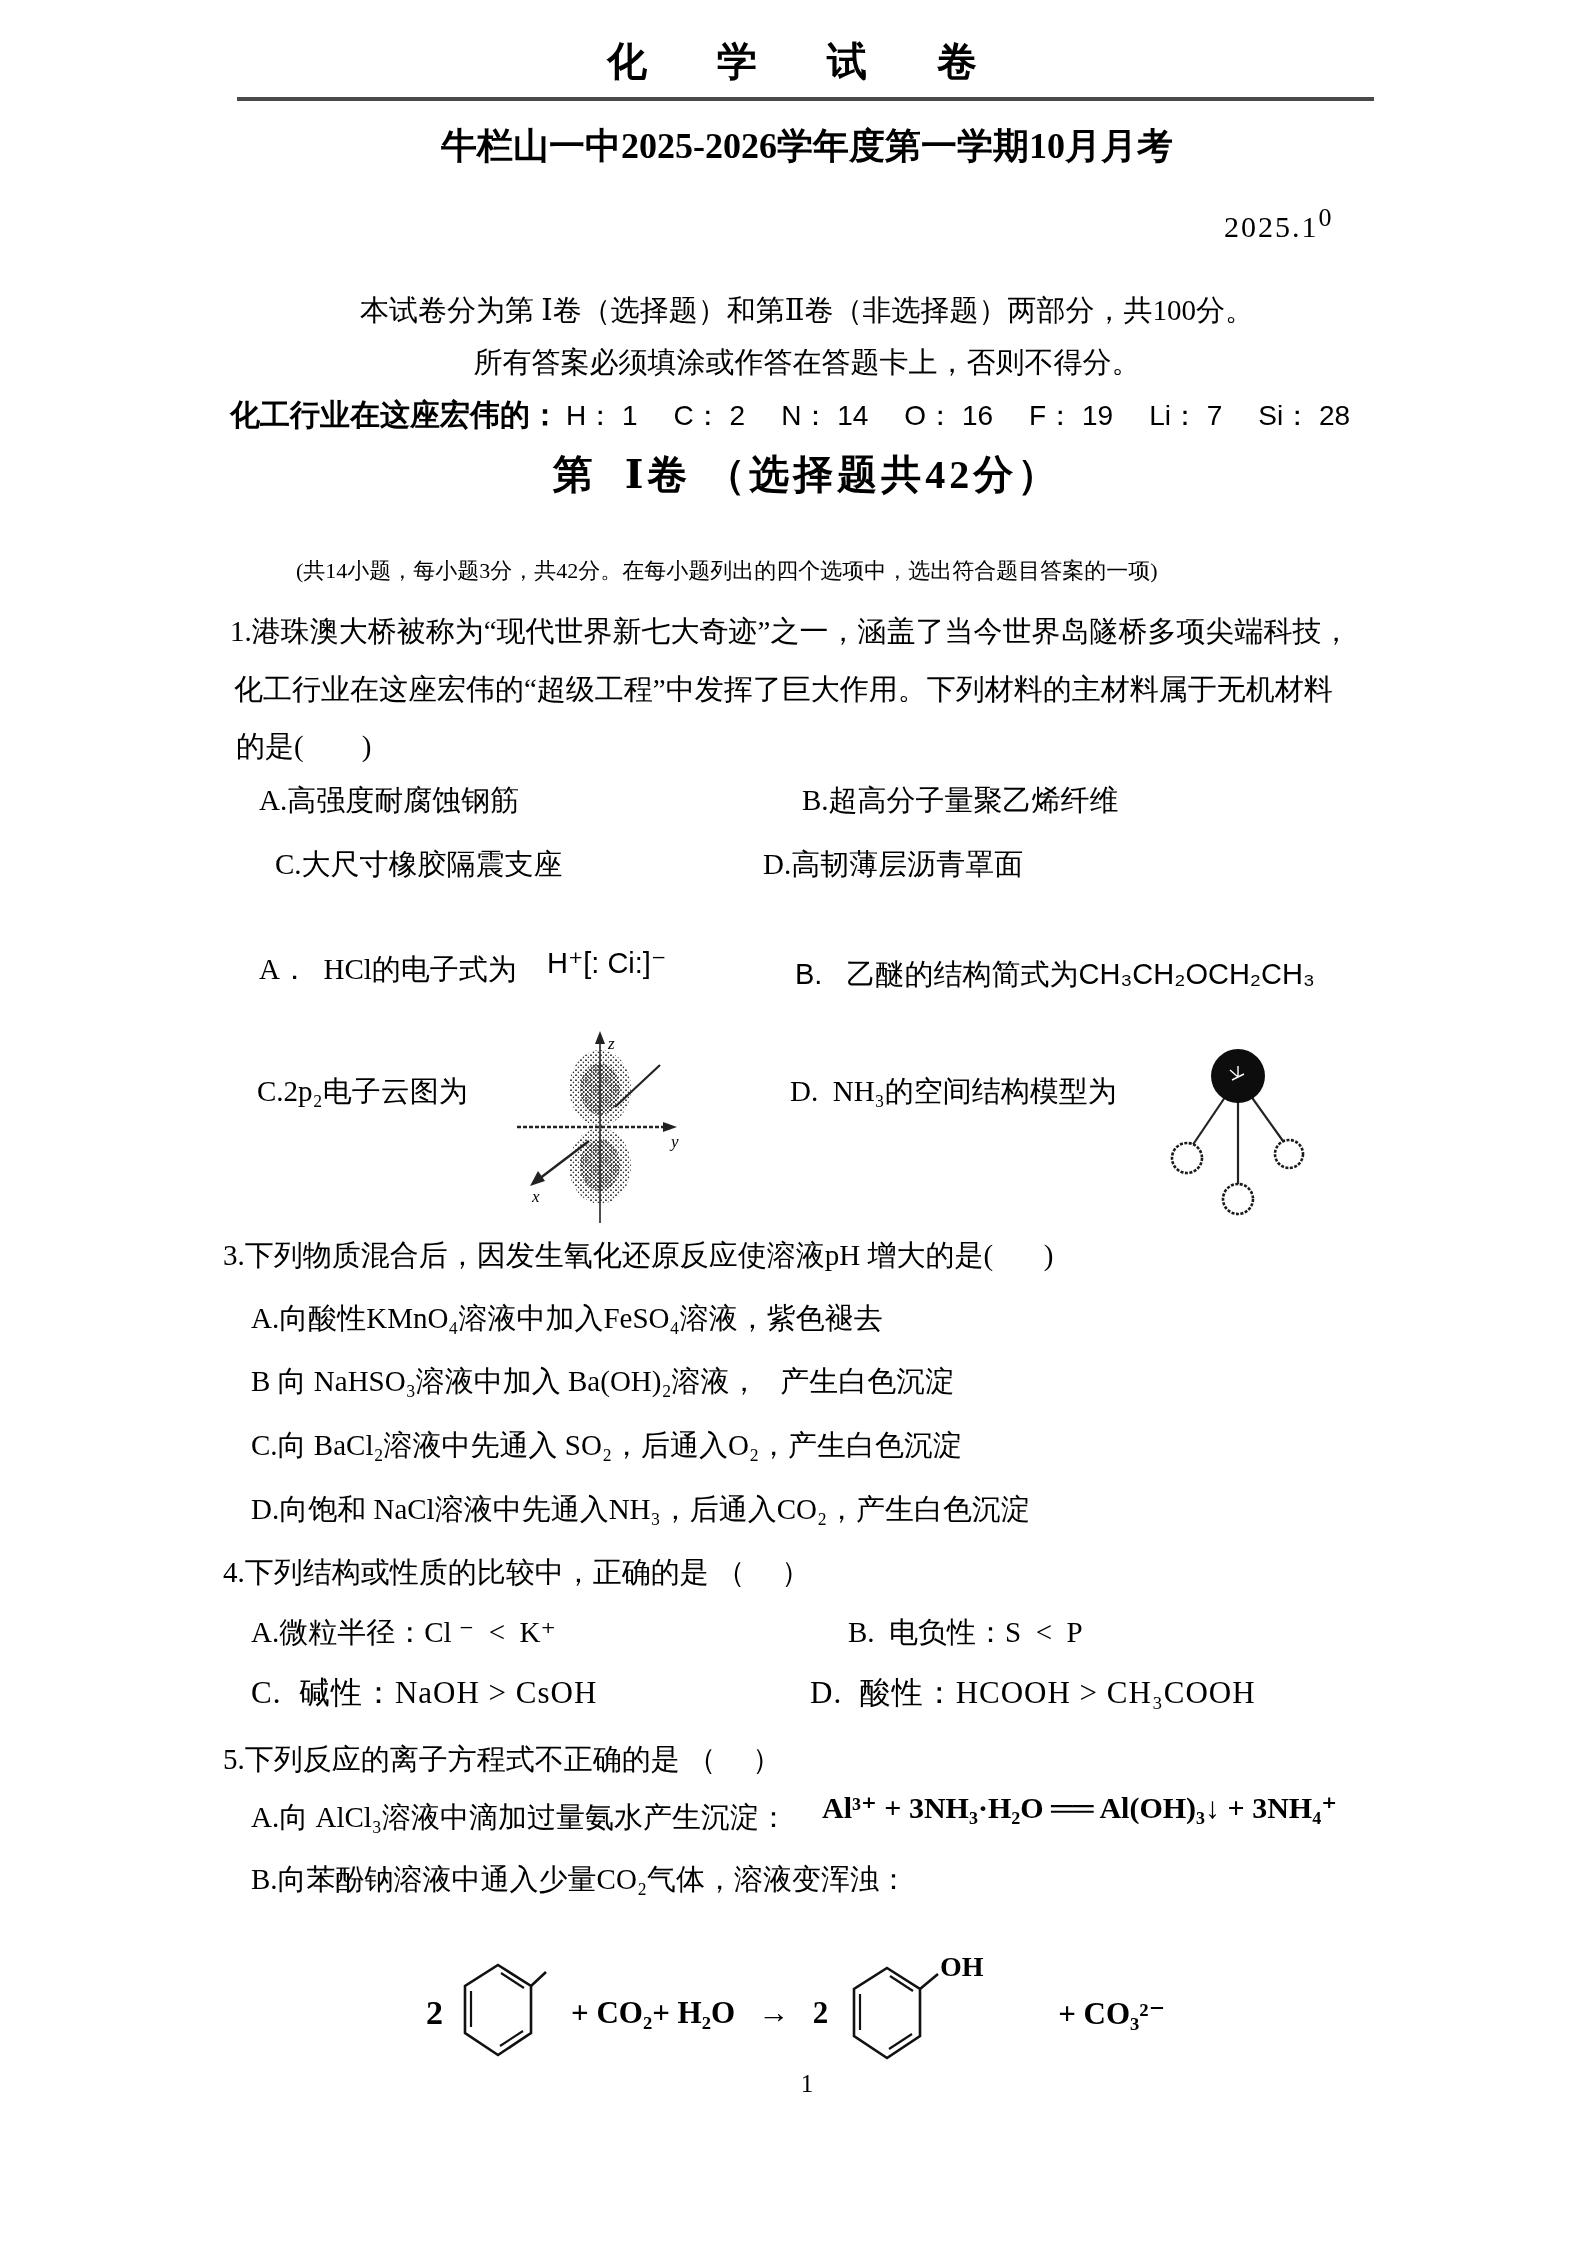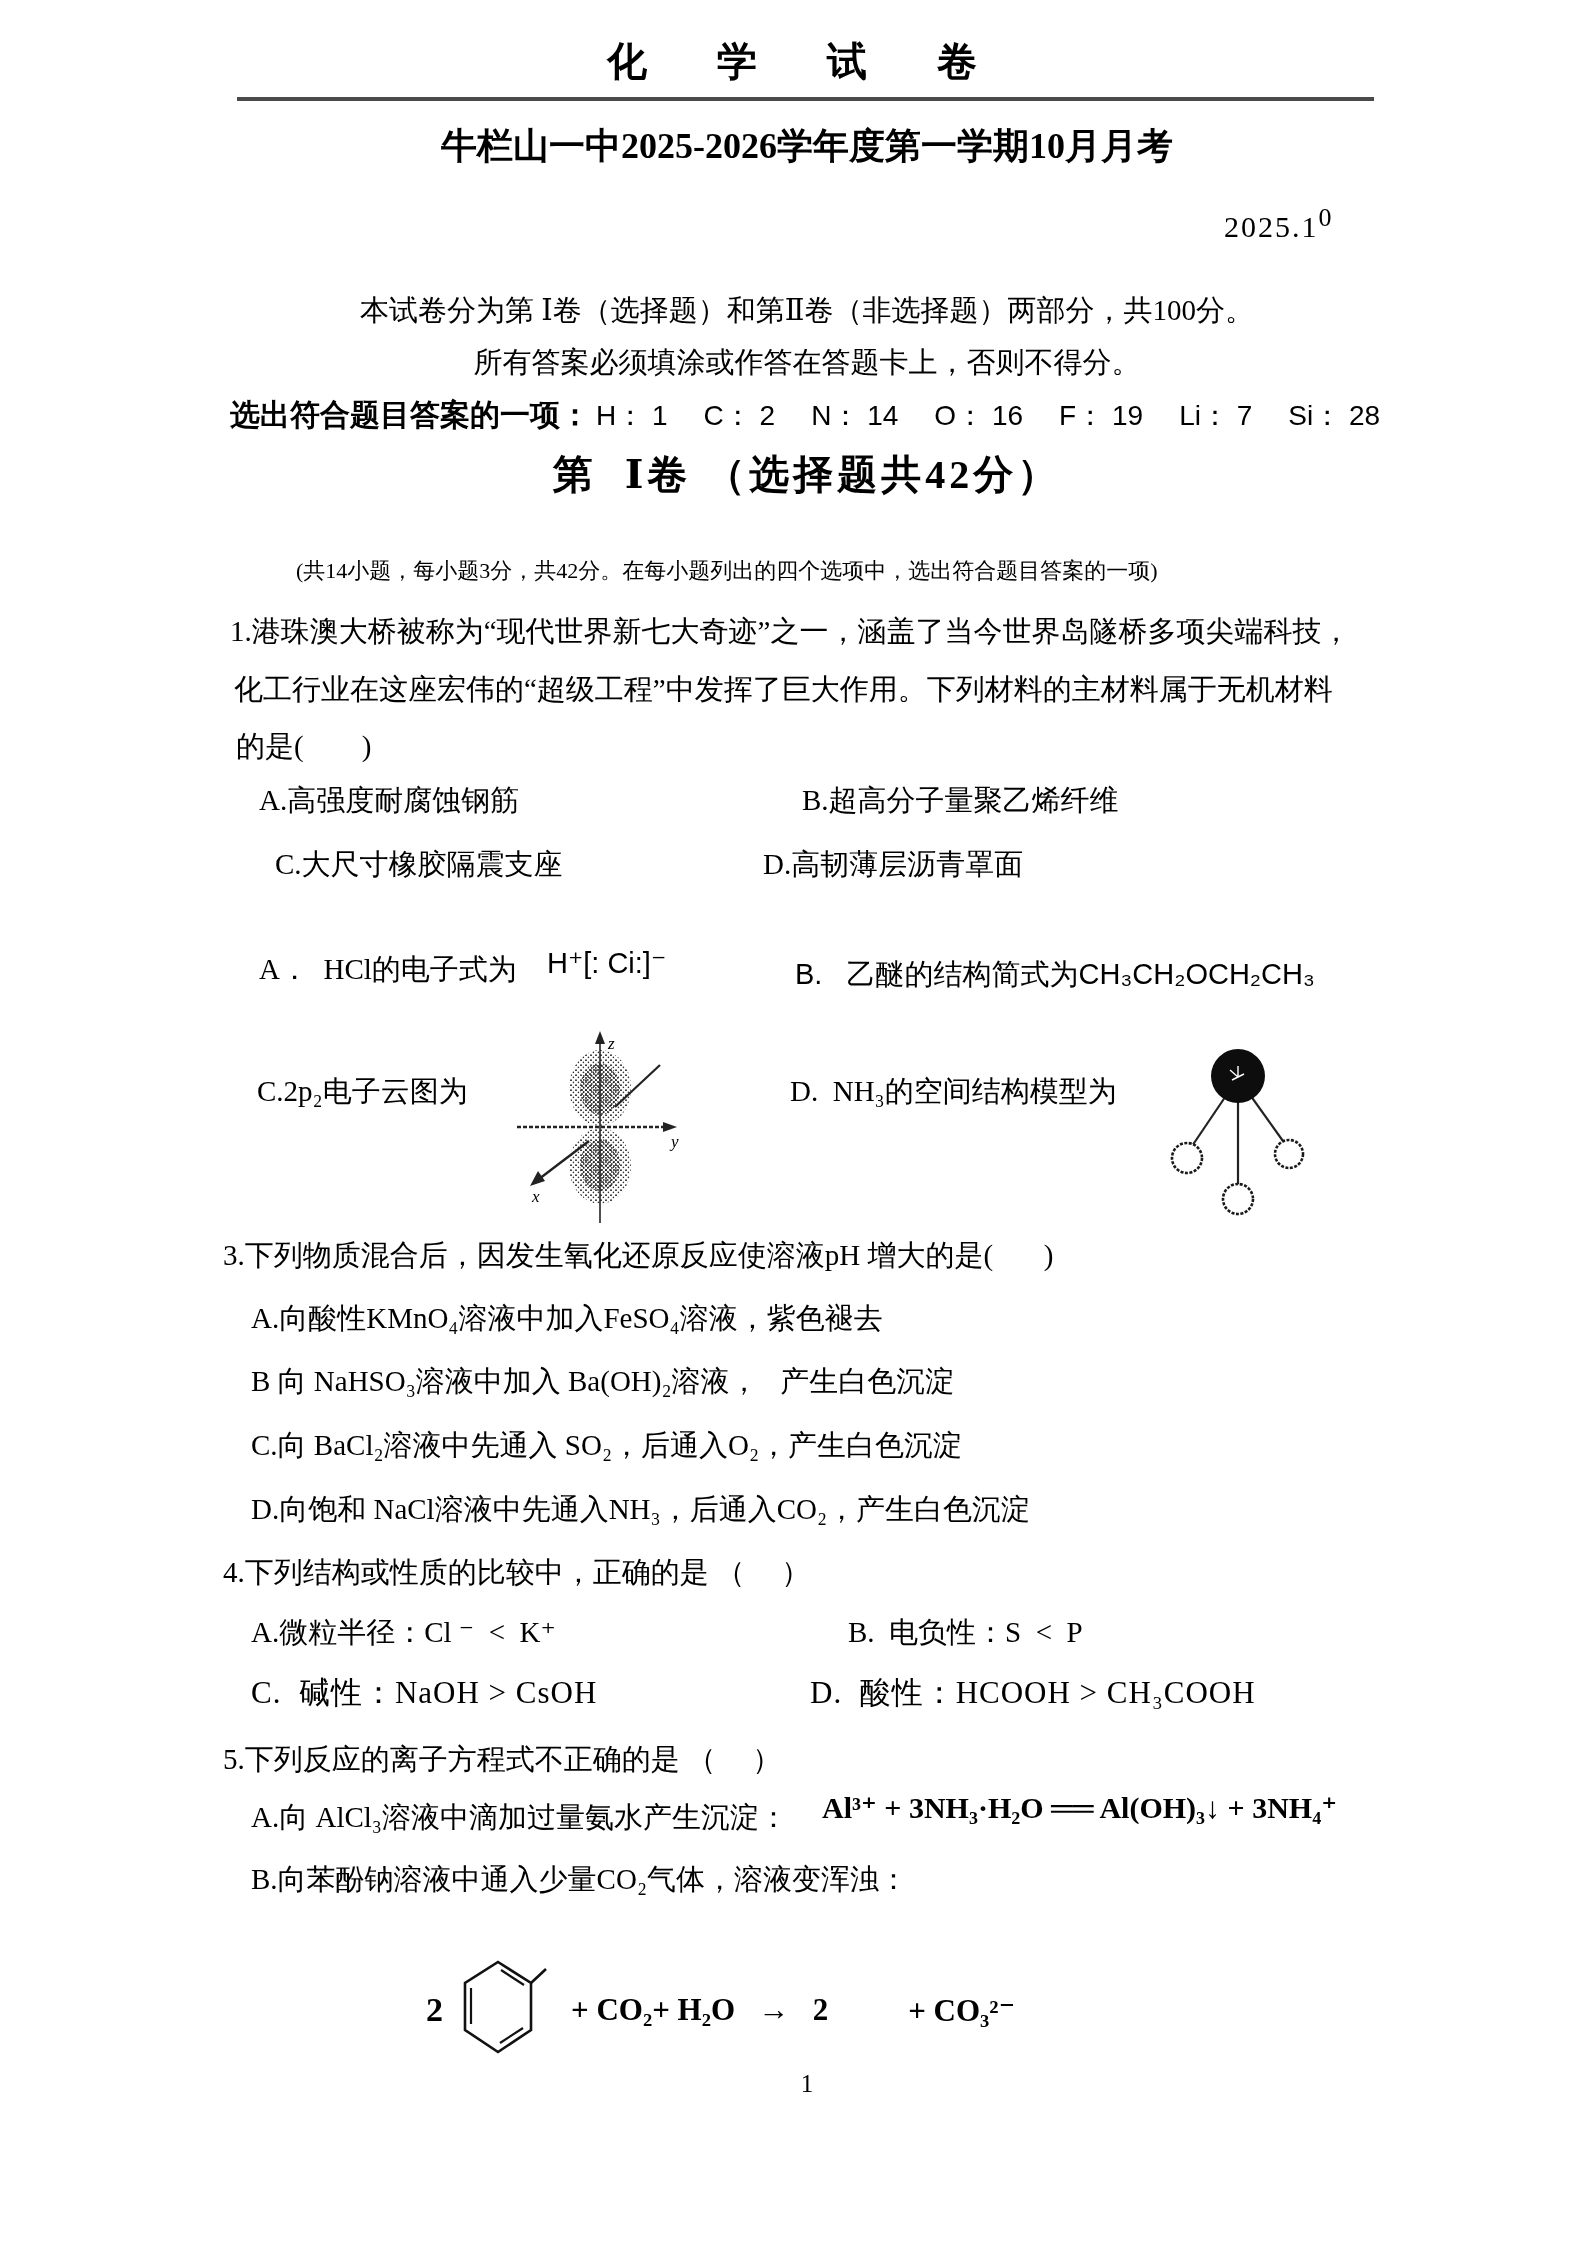--- a/index.html
+++ b/index.html
@@ -40,21 +40,21 @@
   <div class="abs center-col exam-title">化 学 试 卷</div>
   <div class="abs rule"></div>
 
   <div class="abs center-col session">牛栏山一中2025-2026学年度第一学期10月月考</div>
   <div class="abs paper-date"><span>2025.1</span><sup>0</sup></div>
 
   <div class="abs center-col intro1 body-t">本试卷分为第 Ⅰ卷（选择题）和第Ⅱ卷（非选择题）两部分，共100分。</div>
   <div class="abs center-col intro2 body-t">所有答案必须填涂或作答在答题卡上，否则不得分。</div>
 
   <div class="abs masses">
-    <span class="lbl">选出符合题目答案的一项：</span>
+    <span class="lbl">化工行业在这座宏伟的：</span>
     <span class="items"><span><span>H：</span> <span>1</span></span><span><span>C：</span> <span>2</span></span><span><span>N：</span> <span>14</span></span><span><span>O：</span> <span>16</span></span><span><span>F：</span> <span>19</span></span><span><span>Li：</span> <span>7</span></span><span><span>Si：</span> <span>28</span></span></span>
   </div>
 
   <div class="abs center-col sec-heading">第  Ⅰ卷 （选择题共42分）</div>
   <div class="abs sec-note">(共14小题，每小题3分，共42分。在每小题列出的四个选项中，选出符合题目答案的一项)</div>
 
   <div class="abs body-t" style="top:612px;left:230px;">1.港珠澳大桥被称为“现代世界新七大奇迹”之一，涵盖了当今世界岛隧桥多项尖端科技，</div>
   <div class="abs body-t" style="top:670px;left:234px;">化工行业在这座宏伟的“超级工程”中发挥了巨大作用。下列材料的主材料属于无机材料</div>
   <div class="abs body-t" style="top:727px;left:236px;">的是(        )</div>
   <div class="abs body-t" style="top:781px;left:259px;">A.高强度耐腐蚀钢筋</div>
@@ -133,18 +133,28 @@
     <span style="margin-left:10px;">
       <svg width="96" height="112" viewBox="0 0 96 112">
         <path d="M45,8 L78,29 L78,76 L45,98 L12,76 L12,29 Z" fill="none" stroke="#111" stroke-width="2.6"></path>
         <line x1="48" y1="16" x2="71" y2="31" stroke="#111" stroke-width="2.2"></line>
         <line x1="18" y1="34" x2="18" y2="70" stroke="#111" stroke-width="2.2"></line>
         <line x1="70" y1="74" x2="47" y2="89" stroke="#111" stroke-width="2.2"></line>
         <line x1="78" y1="29" x2="93" y2="15" stroke="#111" stroke-width="2.6"></line>
       </svg>
     </span>
     <span class="mid">+ CO₂+ H₂O   →   2</span>
+    <span>
+      <svg width="150" height="118" viewBox="0 0 150 118">
+        <path d="M45,14 L78,35 L78,82 L45,104 L12,82 L12,35 Z" fill="none" stroke="#111" stroke-width="2.6"></path>
+        <line x1="48" y1="22" x2="71" y2="37" stroke="#111" stroke-width="2.2"></line>
+        <line x1="18" y1="40" x2="18" y2="76" stroke="#111" stroke-width="2.2"></line>
+        <line x1="70" y1="80" x2="47" y2="95" stroke="#111" stroke-width="2.2"></line>
+        <line x1="78" y1="35" x2="96" y2="20" stroke="#111" stroke-width="2.6"></line>
+        <text x="98" y="22" font-size="28" font-weight="bold" class="svgtext">OH</text>
+      </svg>
+    </span>
     <span class="tail">+ CO₃²⁻</span>
   </div>
 
   <div class="abs center-col pagenum">1</div>
 
 </div>
 
 </body></html>

